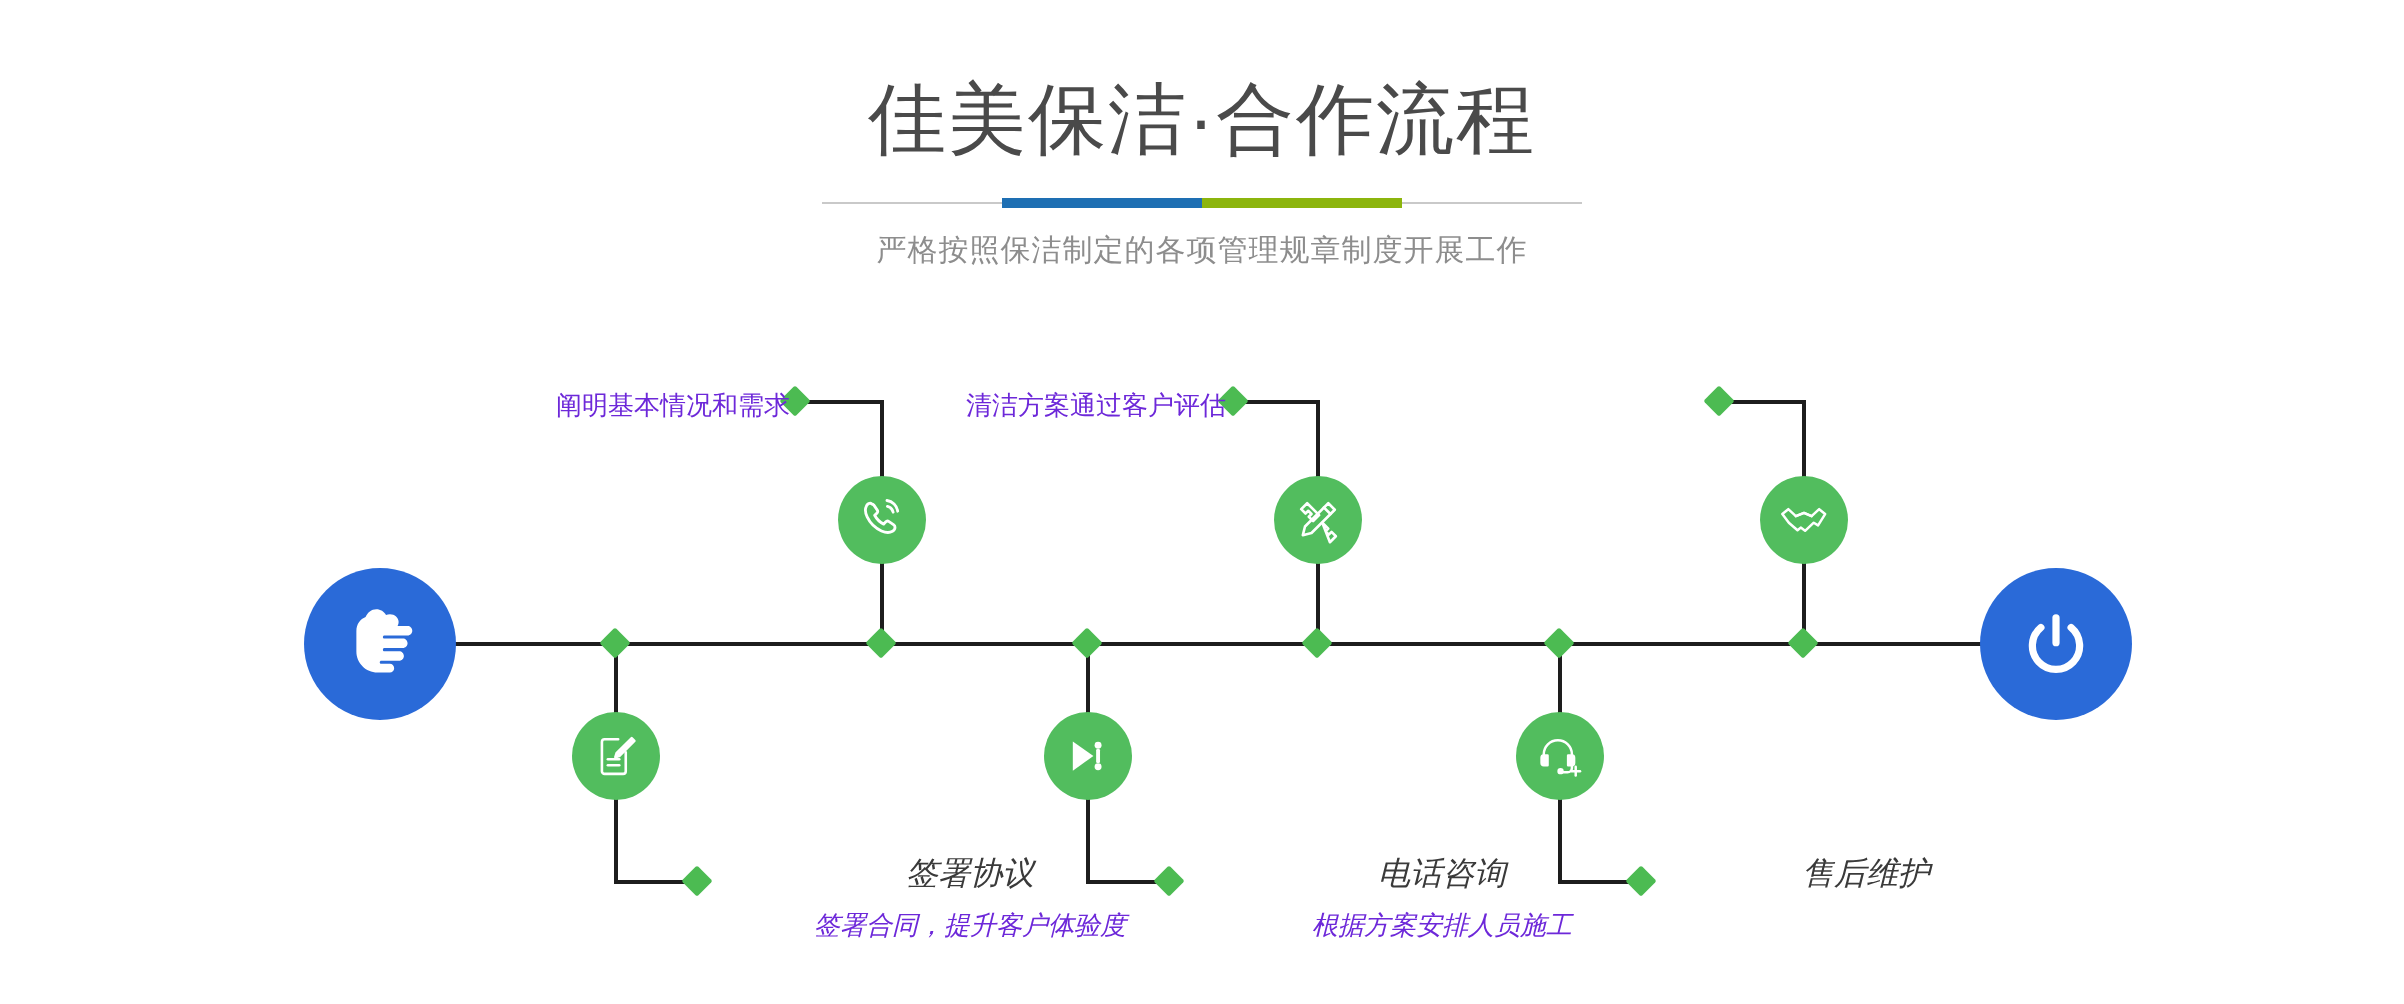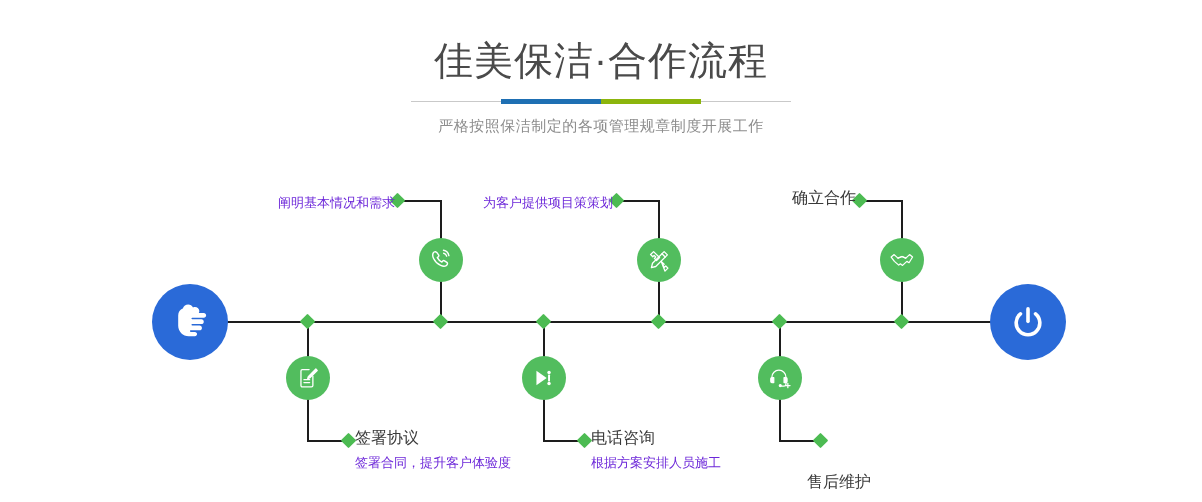--- a/index.html
+++ b/index.html
@@ -144,21 +144,21 @@
     line-height: 20px;
     color: #3a3a3a;
   }
   .label .lab-desc {
     font-size: 13px;
     line-height: 19px;
     color: #6d28d9;
     margin-top: 5px;
   }
   .label.right-align { text-align: right; }
-  .label.left-align  { text-align: left; }
+  .label.left-align  { text-align: center; font-style: italic; }
 </style>
 </head>
 <body>
 
 <div id="stage">
 
   <div class="header">
     <h1 class="title">佳美保洁·合作流程</h1>
     <div class="divider">
       <div class="rule"></div>
@@ -236,21 +236,21 @@
       <span>
         <svg width="26" height="26" viewBox="0 0 48 48" fill="none" stroke="#ffffff" stroke-width="2.4" stroke-linecap="round" stroke-linejoin="round">
           <path d="M33.5 8.5 39.5 14.5 18 36 10 38 12 30z"></path>
           <line x1="29.5" y1="12.5" x2="35.5" y2="18.5"></line>
           <path d="M14 8.5 8.5 14l4 4 2.5-2.5 3 3-2.5 2.5 4 4 5.5-5.5z"></path>
           <path d="M28 26.5 33.5 32l-2.5 2.5 3 3 2.5-2.5 4 4-5.5 5.5z"></path>
         </svg>
       </span>
     </div>
     <div class="label right-align" style="left:405px; top:188px; width:208px;">
-      <div class="lab-desc">为客户提供项目策策划</div>
+      <div class="lab-desc">清洁方案通过客户评估</div>
     </div>
   </div>
 
   <div class="branch">
     <div class="vline" style="left:543px; top:322px; height:118px;"></div>
     <div class="hline" style="left:543px; top:440px; width:42px;"></div>
     <div class="diamond" style="left:579px; top:435px;"></div>
     <div class="diamond" style="left:538px; top:316px;"></div>
     <div class="node" style="left:522px; top:356px;">
       <span>
@@ -275,21 +275,20 @@
     <div class="diamond" style="left:896px; top:316px;"></div>
     <div class="node" style="left:880px; top:238px;">
       <span>
         <svg width="26" height="26" viewBox="0 0 48 48" fill="none" stroke="#ffffff" stroke-width="2.3" stroke-linecap="round" stroke-linejoin="round">
           <path d="M4 18.5 9.5 14l7 6.5 7.5-3 7 3 7-6.5 5.5 4.5-6.5 10.5-4-2.5-8 7.5-4-3-3 2.5-8-7z"></path>
           <path d="M16.5 20.5 24 17.5l7 3"></path>
         </svg>
       </span>
     </div>
     <div class="label right-align" style="left:645px; top:188px; width:211px;">
-      <div class="lab-title">确立合作</div>
     </div>
   </div>
 
   <div class="branch">
     <div class="vline" style="left:779px; top:322px; height:118px;"></div>
     <div class="hline" style="left:779px; top:440px; width:42px;"></div>
     <div class="diamond" style="left:815px; top:435px;"></div>
     <div class="diamond" style="left:774px; top:316px;"></div>
     <div class="node" style="left:758px; top:356px;">
       <span>
@@ -297,18 +296,18 @@
           <path d="M9 25.5v-3a13 13 0 0 1 26 0v3"></path>
           <path d="M9 23.5h3.5v9H9a2 2 0 0 1-2-2v-5a2 2 0 0 1 2-2z" fill="#ffffff"></path>
           <path d="M35 23.5h-3.5v9H35a2 2 0 0 0 2-2v-5a2 2 0 0 0-2-2z" fill="#ffffff"></path>
           <path d="M35 32.5v2.5a4 4 0 0 1-4 4h-4"></path>
           <circle cx="24.5" cy="38" r="1.8" fill="#ffffff"></circle>
           <line x1="38.5" y1="34" x2="38.5" y2="42"></line>
           <line x1="34.5" y1="38" x2="42.5" y2="38"></line>
         </svg>
       </span>
     </div>
-    <div class="label left-align" style="left:807px; top:428px; width:290px;margin-top:44px;">
+    <div class="label left-align" style="left:788px; top:428px; width:290px;">
       <div class="lab-title">售后维护</div>
     </div>
   </div>
 
 </div>
 
 </body></html>

